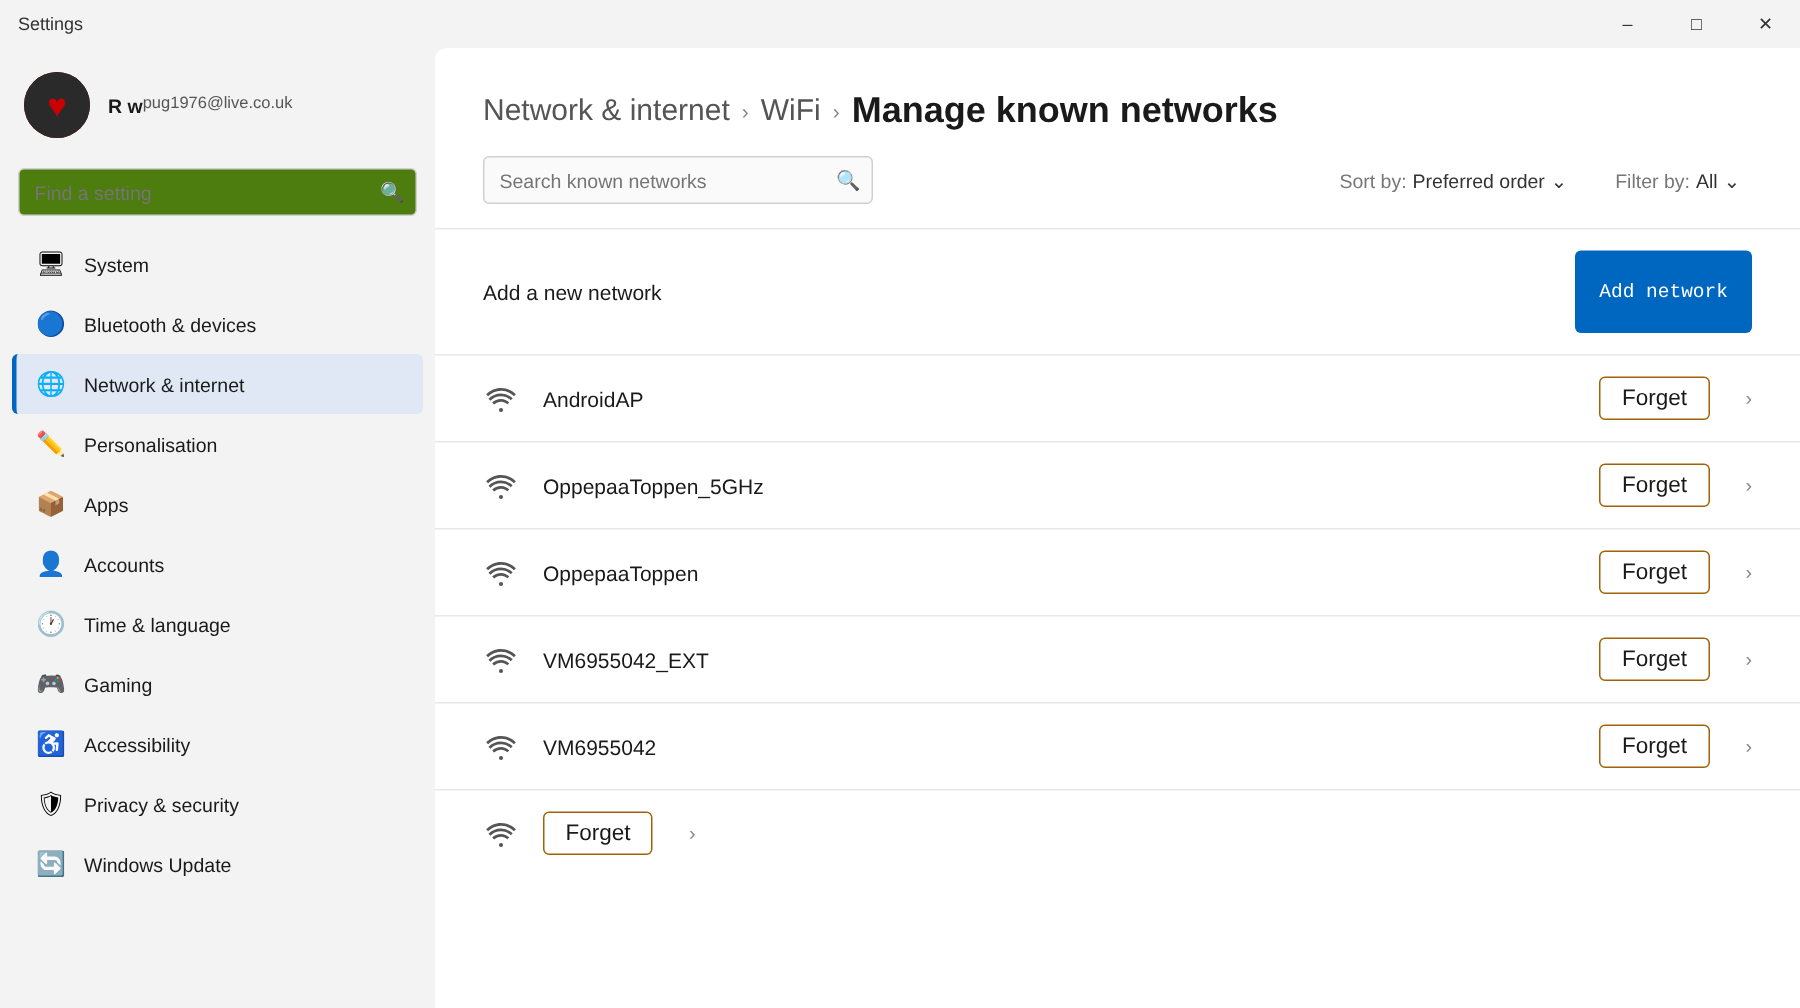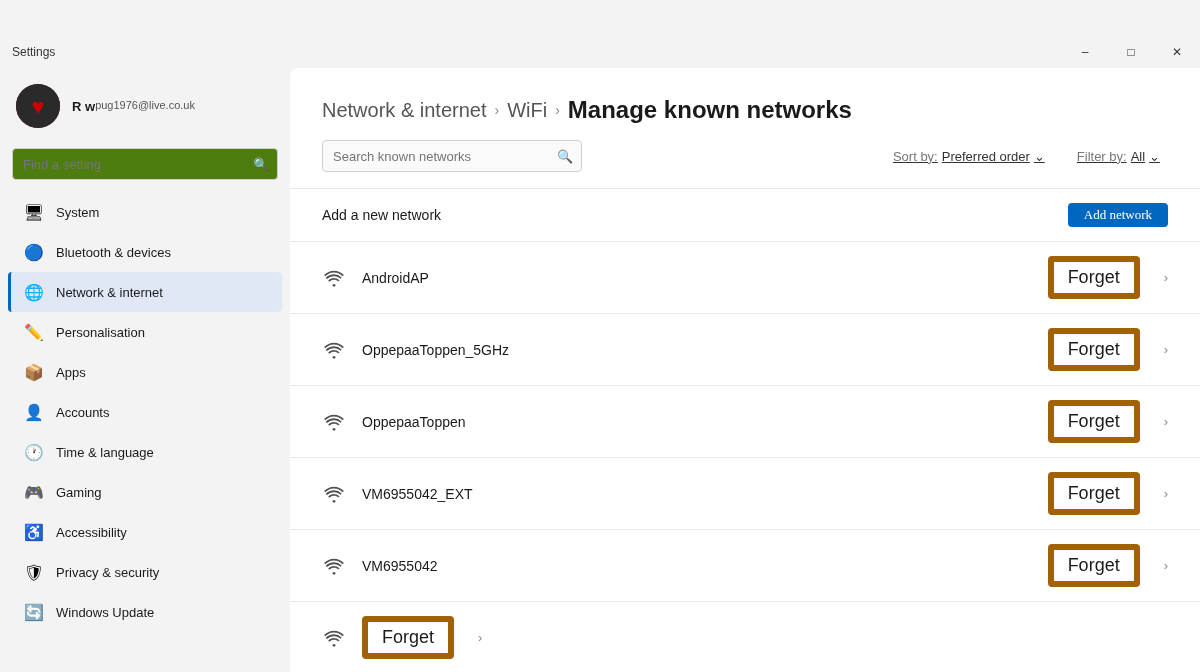--- a/index.html
+++ b/index.html
@@ -13,21 +13,20 @@
       flex-direction: column;
     }
     .titlebar {
       height: 32px;
       background: #f3f3f3;
       display: flex;
       align-items: center;
       justify-content: space-between;
       padding: 0 0 0 12px;
       flex-shrink: 0;
-      margin-top: 36px;
     }
     .titlebar-title {
       font-size: 12px;
       color: #333;
     }
     .titlebar-controls {
       display: flex;
     }
     .titlebar-btn {
       width: 46px;
@@ -203,21 +202,20 @@
       font-size: 13px;
       color: #333;
     }
     .sort-filter .sort-btn, .sort-filter .filter-btn {
       display: flex;
       align-items: center;
       gap: 4px;
       cursor: pointer;
       padding: 4px 8px;
       border-radius: 4px;
-      text-decoration: underline;
     }
     .sort-filter .label { color: #777; }
 
     .networks-list { padding: 0 0 20px 0; }
 
     .network-row {
       display: flex;
       align-items: center;
       padding: 14px 32px;
       border-top: 1px solid #e8e8e8;
@@ -245,32 +243,32 @@
     .add-label {
       flex: 1;
       font-size: 14px;
       color: #1a1a1a;
     }
     .btn-add-network {
       background: #0067c0;
       color: white;
       border: none;
       border-radius: 4px;
-      padding: 4px 16px;
-      font-size: 13px;
-      cursor: pointer;
-      font-family: Liberation Serif, serif;
+      padding: 20px 16px;
+      font-size: 13px;
+      cursor: pointer;
+      font-family: Liberation Mono, monospace;
     }
 
     .btn-forget {
       background: white;
-      border: 6px solid #a16207;
+      border: 1px solid #a16207;
       border-radius: 4px;
       padding: 5px 14px;
-      font-size: 18px;
+      font-size: 15px;
       cursor: pointer;
       color: #1a1a1a;
       font-family: 'Segoe UI', sans-serif;
     }
 
     .chevron-right {
       font-size: 13px;
       color: #888;
       margin-left: 8px;
     }

